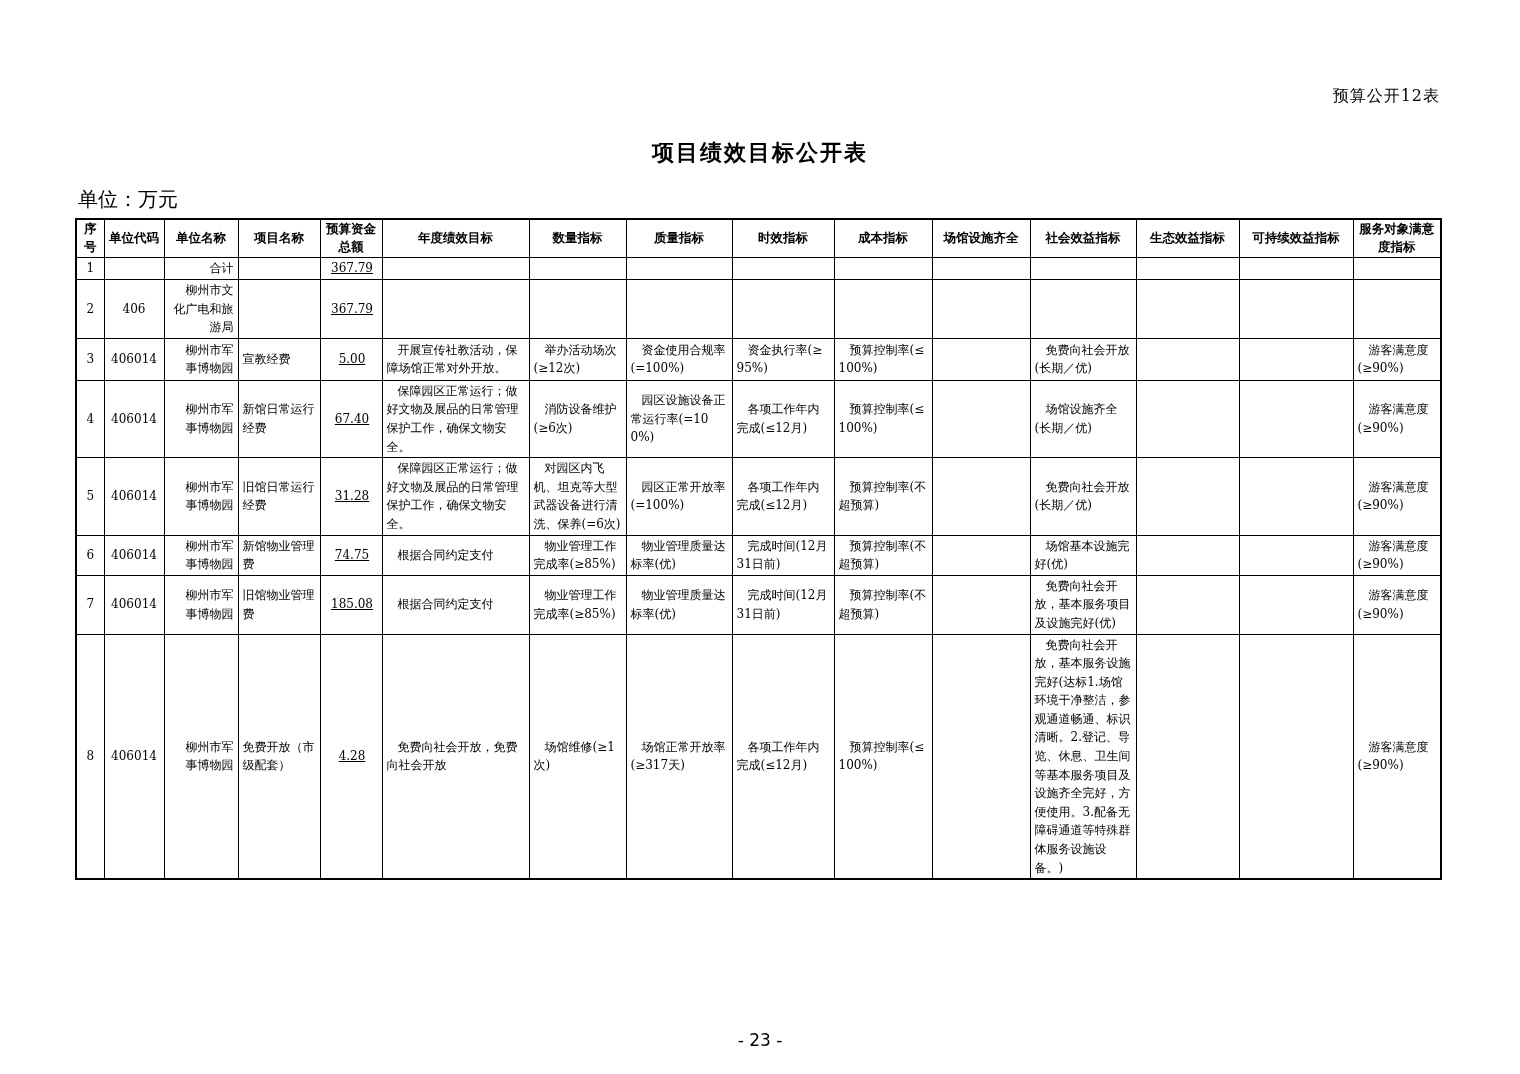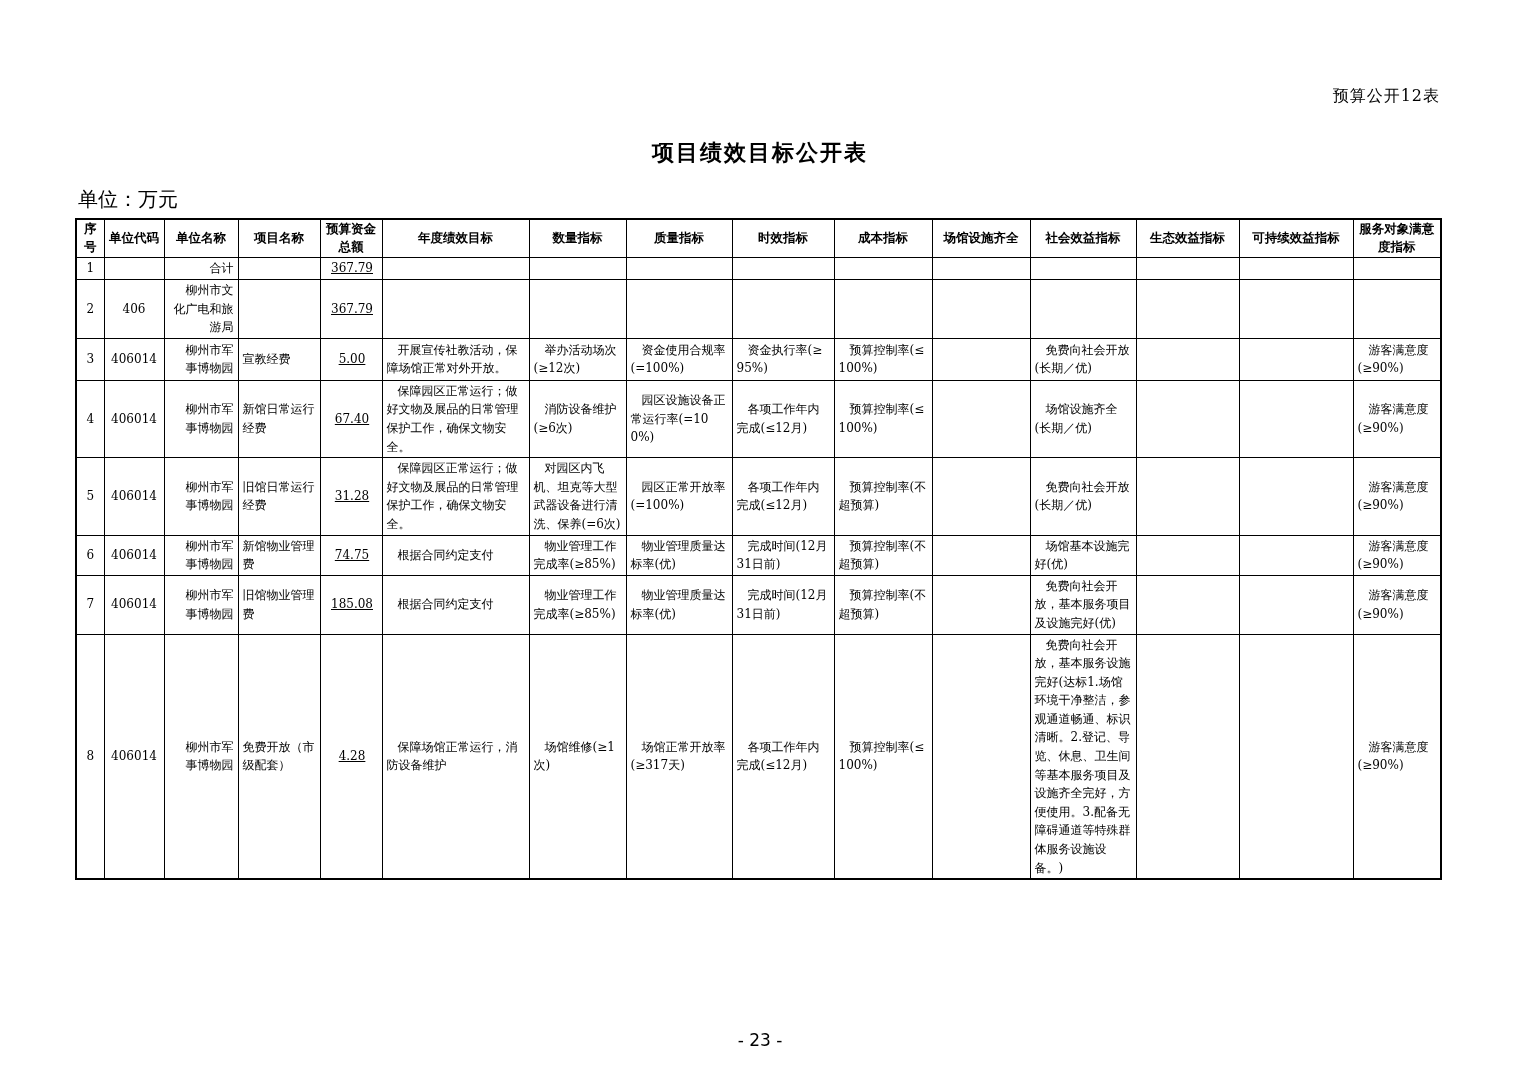--- a/index.html
+++ b/index.html
@@ -219,21 +219,21 @@
         <td></td>
         <td></td>
         <td>游客满意度(≥90%)</td>
       </tr>
       <tr>
         <td>8</td>
         <td>406014</td>
         <td>柳州市军事博物园</td>
         <td>免费开放（市级配套）</td>
         <td>4.28</td>
-        <td>保障场馆正常运行，消防设备维护</td>
+        <td>免费向社会开放，免费向社会开放</td>
         <td>场馆维修(≥1次)</td>
         <td>场馆正常开放率(≥317天)</td>
         <td>各项工作年内完成(≤12月)</td>
         <td>预算控制率(≤100%)</td>
         <td></td>
         <td>免费向社会开放，基本服务设施完好(达标1.场馆环境干净整洁，参观通道畅通、标识清晰。2.登记、导览、休息、卫生间等基本服务项目及设施齐全完好，方便使用。3.配备无障碍通道等特殊群体服务设施设备。)</td>
         <td></td>
         <td></td>
         <td>游客满意度(≥90%)</td>
       </tr>

